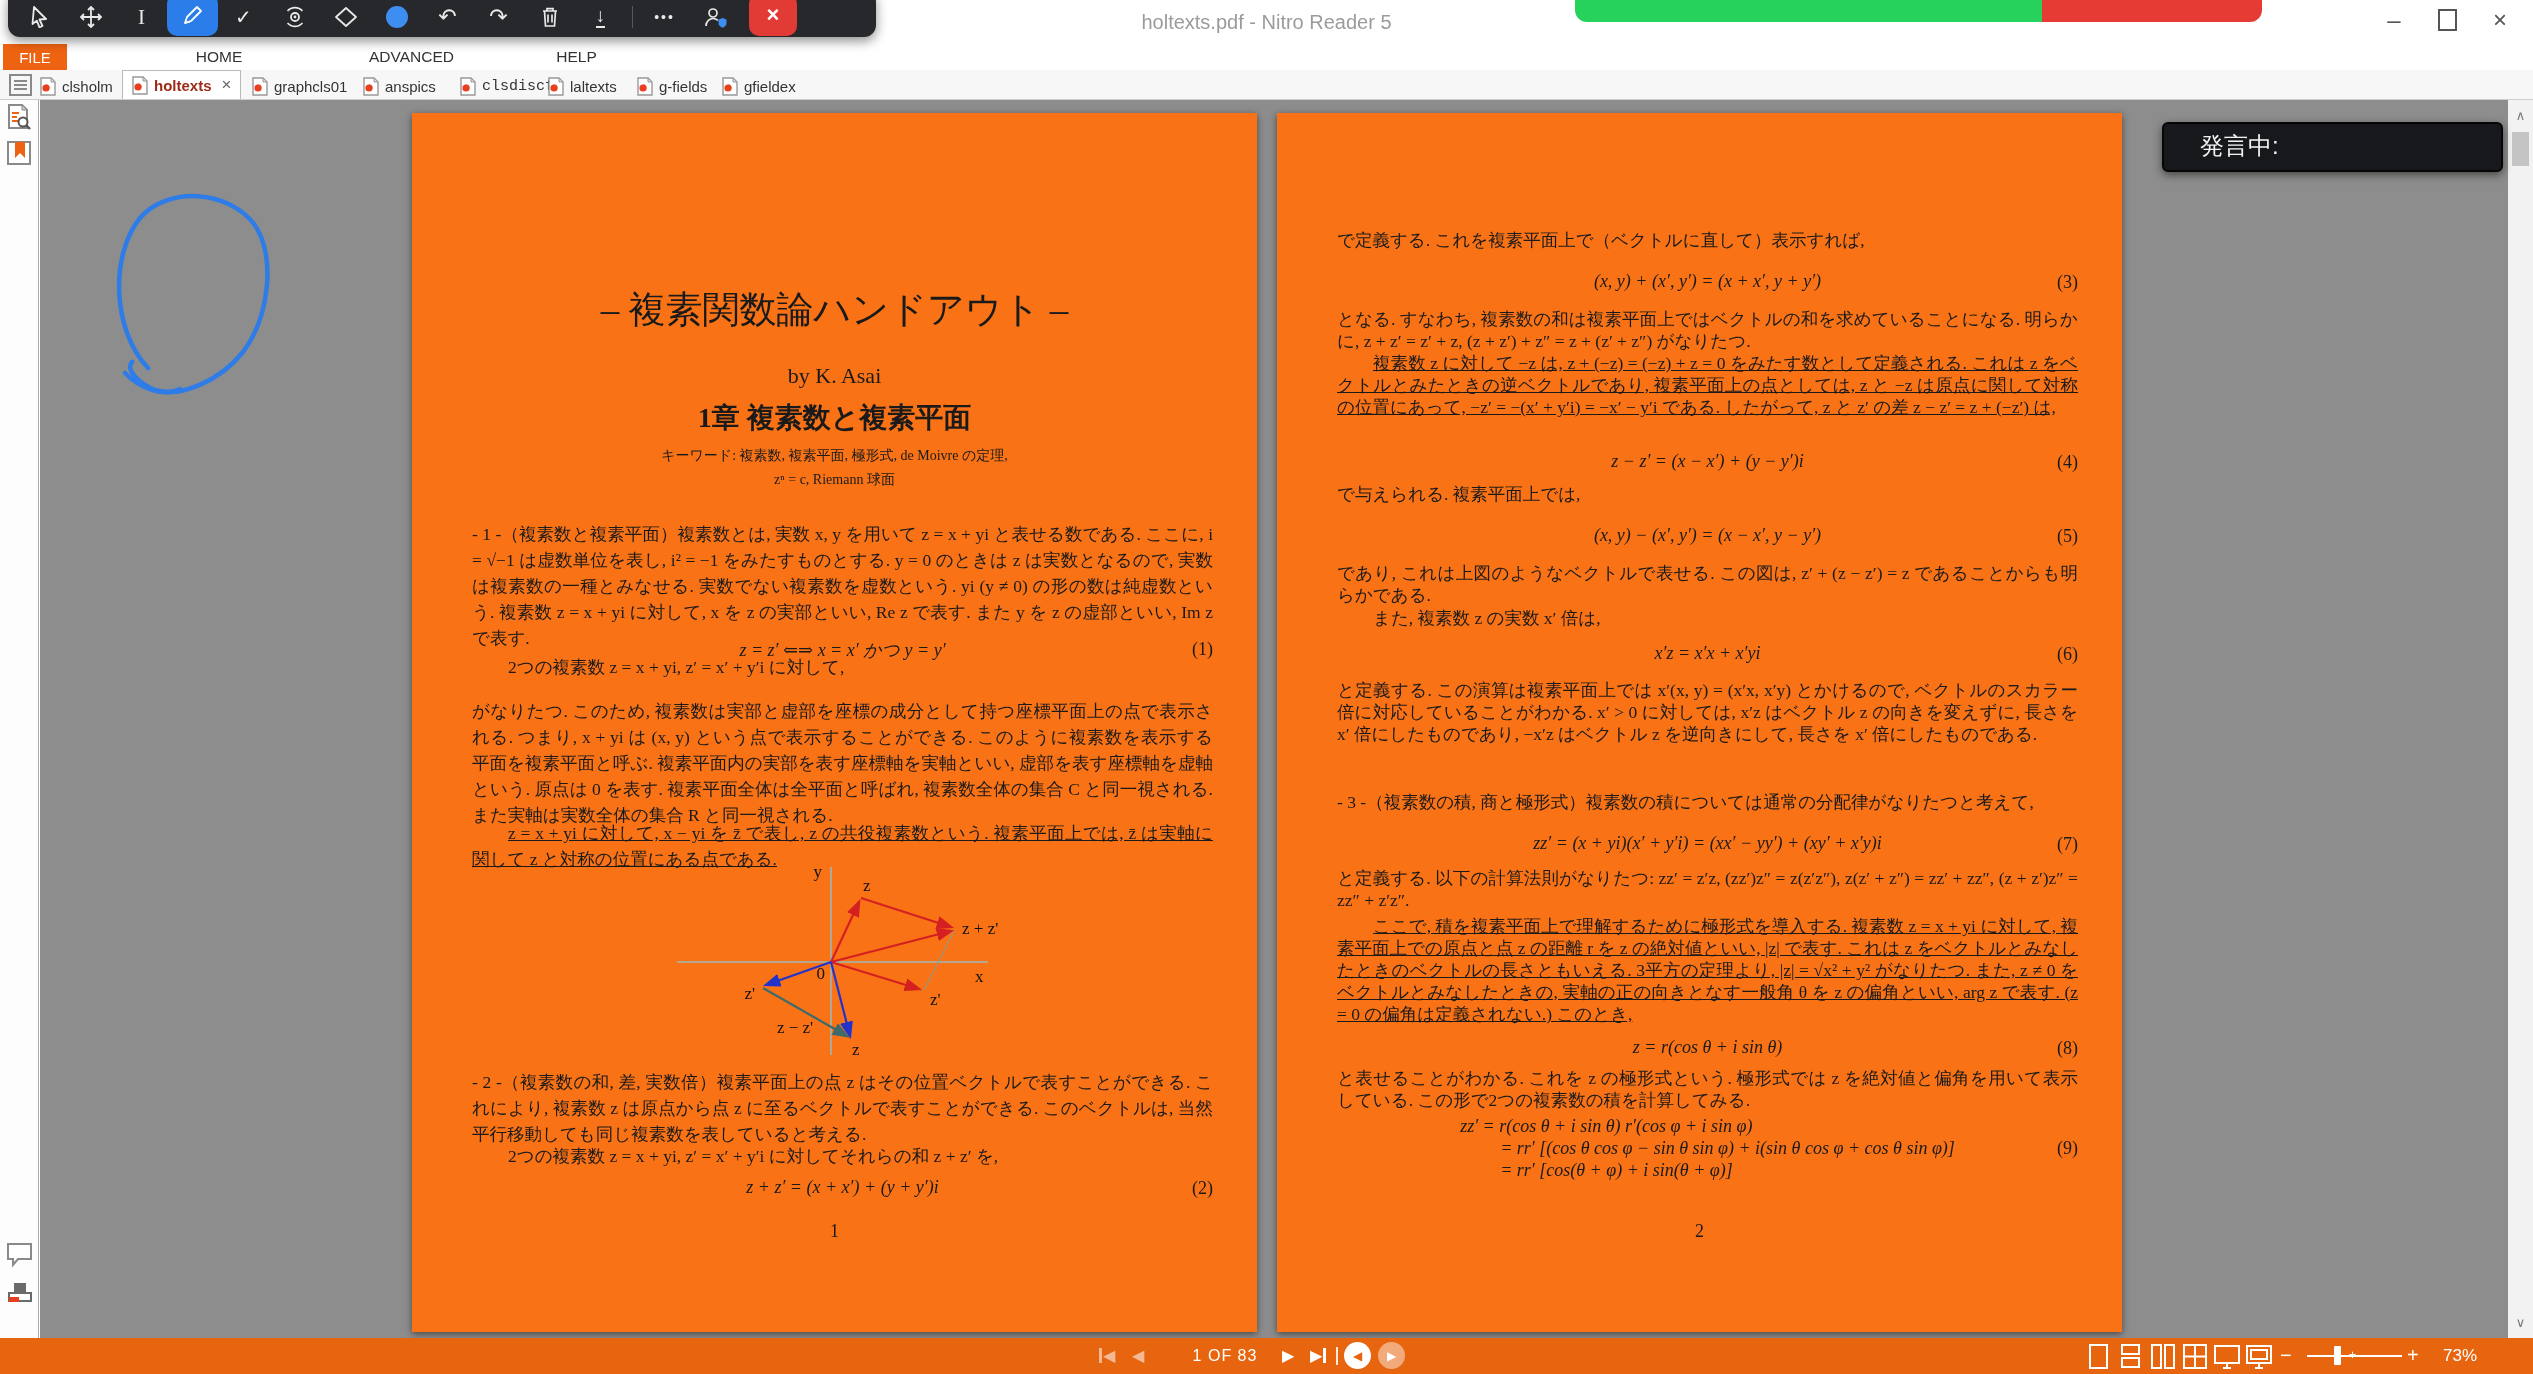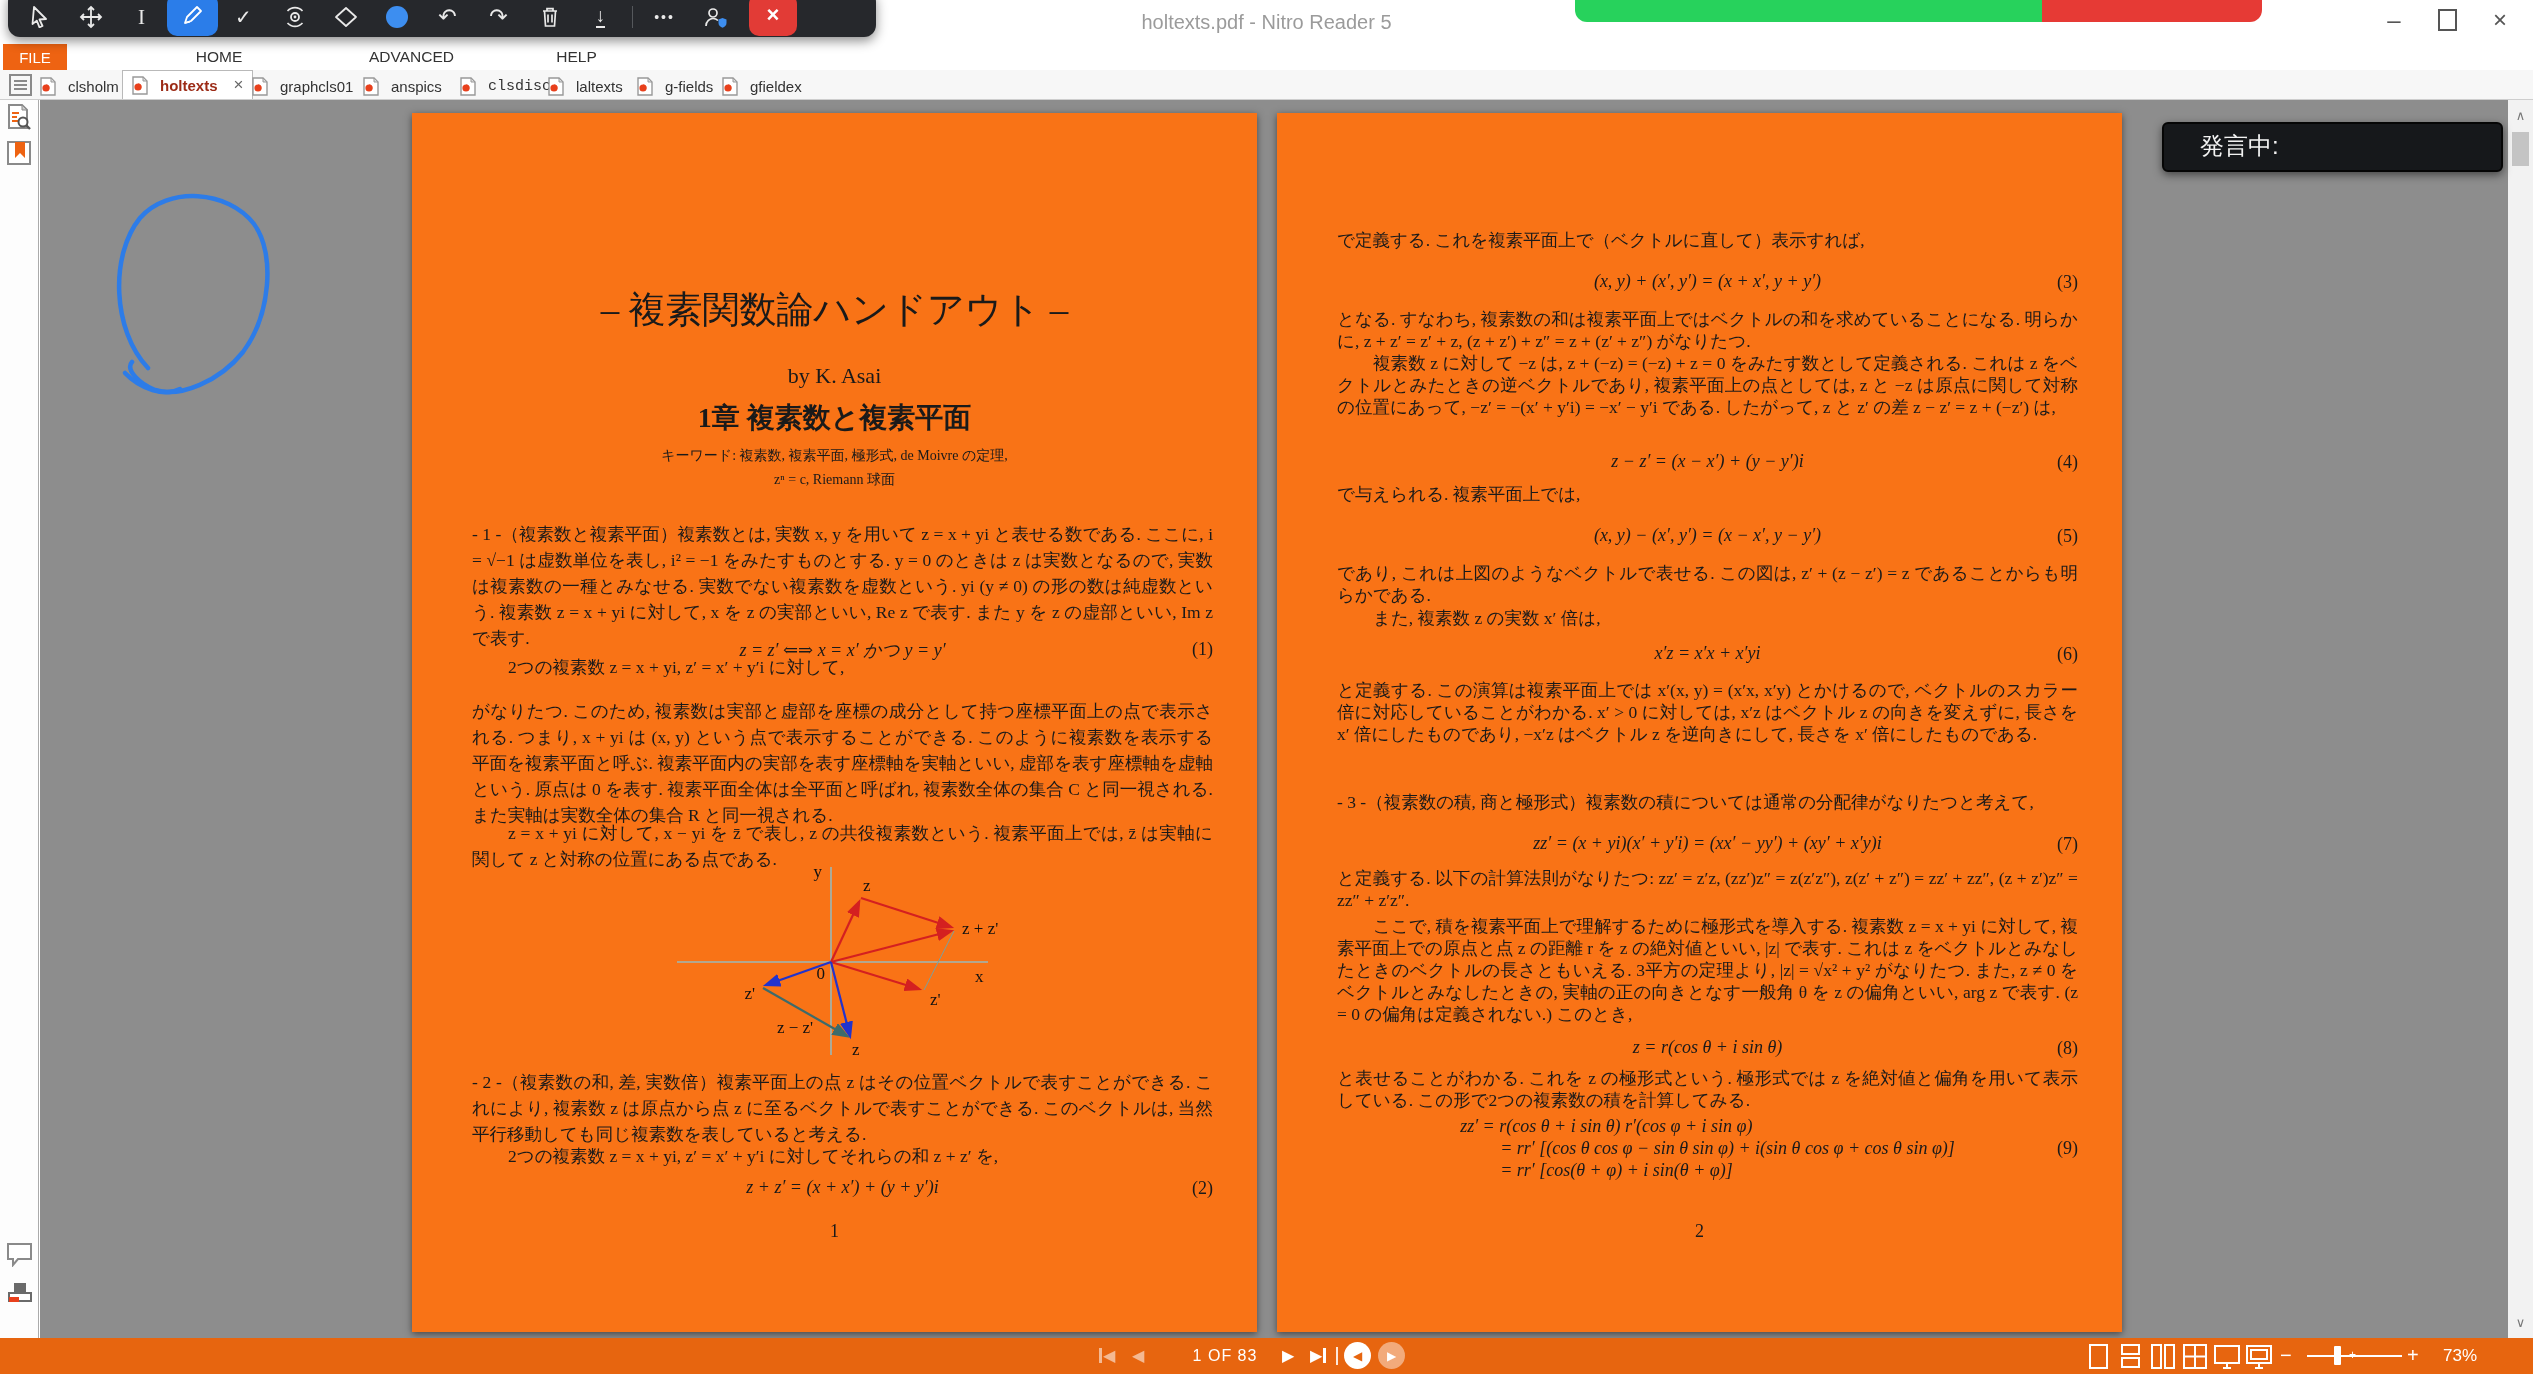--- a/index.html
+++ b/index.html
@@ -18,41 +18,41 @@
   
   .menubar{position:absolute;left:0;top:44px;width:2533px;height:26px;background:#fff;padding-left:36px;}
   .menu-file{position:absolute;left:3px;top:0;width:64px;height:26px;background:#ee6312;color:#fff;
              font-size:15px;display:flex;align-items:center;justify-content:center;}
   .menu-item{position:absolute;top:0;height:26px;display:flex;align-items:center;justify-content:center;
              color:#333;font-size:15.5px;}
   .m-home{left:185px;width:68px;} .m-adv{left:330px;width:163px;} .m-help{left:543px;width:67px;}
   
   .tabbar{position:absolute;left:0;top:70px;width:2533px;height:30px;background:#f7f7f7;border-bottom:1px solid #cecece;box-sizing:border-box;}
   .pages-toggle{position:absolute;left:8px;top:4px;width:26px;height:22px;}
-  .tab{position:absolute;top:3px;height:26px;display:flex;align-items:center;gap:12px;font-size:15px;color:#333;white-space:nowrap;justify-content:space-between;}
+  .tab{position:absolute;top:3px;height:26px;display:flex;align-items:center;gap:6px;font-size:15px;color:#333;white-space:nowrap;justify-content:space-between;}
   .t0{left:40px;} .t2{left:252px;} .t3{left:363px;} .t4{left:460px;font-family:Liberation Mono, monospace;} .t5{left:548px;} .t6{left:637px;} .t7{left:722px;}
   .tab.active{left:122px;top:0;height:29px;background:#fff;border:1px solid #b9b9b9;border-bottom:none;
               padding:0 9px;font-weight:bold;color:#9c2b16;box-sizing:border-box;}
   .tab .close-x{font-size:17px;color:#666;font-weight:normal;margin-left:4px;}
   
   .leftstrip{position:absolute;left:0;top:100px;width:39px;height:1238px;background:#fdfdfd;border-right:1px solid #ababab;box-sizing:border-box;}
   .strip-icon{position:absolute;left:6px;width:27px;height:27px;}
   
   .content{position:absolute;left:40px;top:100px;width:2468px;height:1238px;background:#8d8d8d;}
   .page{position:absolute;top:13px;width:845px;height:1219px;background:#f97316;box-shadow:0 2px 7px rgba(0,0,0,.5);}
   .pg1{left:372px;} .pg2{left:1237px;}
   .doc{font-family:"Liberation Serif","DejaVu Serif",serif;color:#1a1a1a;}
   .center{position:absolute;left:0;width:845px;text-align:center;}
   .doc-title{top:172px;font-size:37px;}
   .doc-byline{top:250px;font-size:22px;}
   .doc-chapter{top:286px;font-size:28px;font-weight:bold;}
   .kw{font-size:14px;}
   .para{position:absolute;left:60px;width:741px;font-size:17.5px;line-height:26px;text-align:justify;}
   .lh22{line-height:22px;}
-  .indent1{text-indent:36px;}
+  .indent1{text-indent:36px;text-decoration:underline;}
   .ind-line{left:96px;width:660px;text-align:left;}
   .eqrow{position:absolute;left:60px;width:741px;font-size:18px;font-style:italic;}
   .eqrow .eq{display:block;text-align:center;}
   .eqrow .eqnum{position:absolute;right:0;top:1px;font-style:normal;}
   .eq9wrap{position:absolute;left:60px;width:741px;font-size:18px;font-style:italic;text-align:center;}
   .eq9in{display:inline-block;text-align:left;line-height:22px;}
   .eq9cont{padding-left:40px;}
   .eq9num{position:absolute;right:0;top:23px;font-style:normal;}
   .pagenum{top:1108px;font-size:18px;}
   .fig{position:absolute;left:263px;top:742px;}

